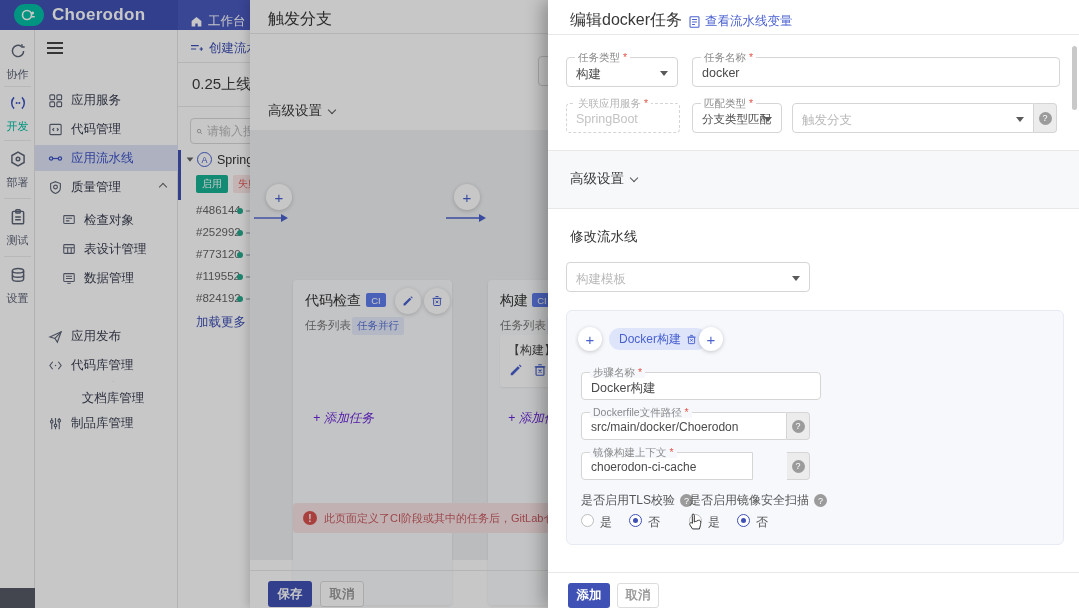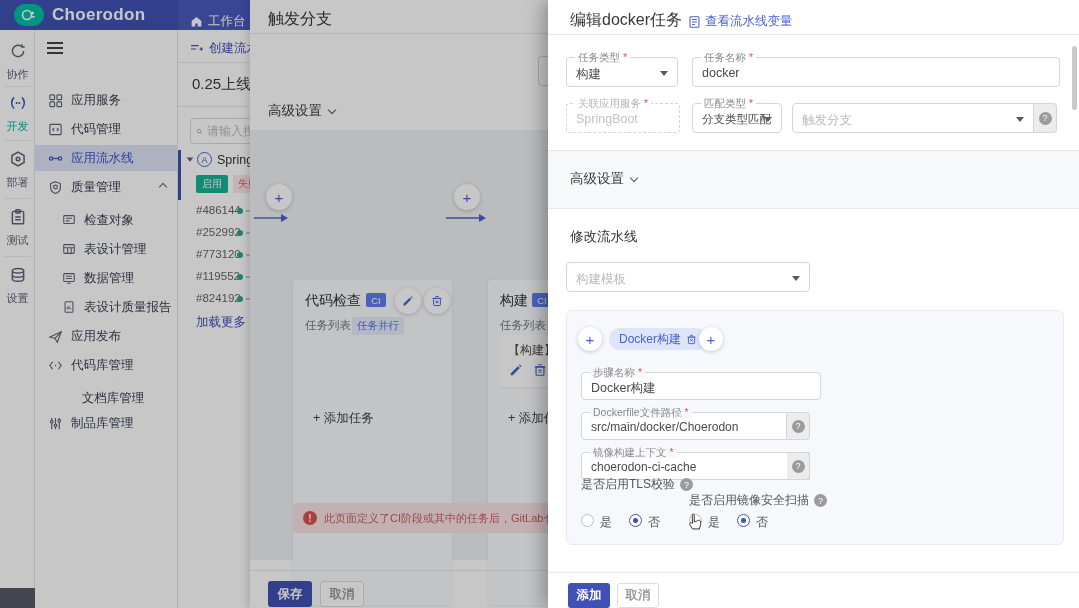--- a/index.html
+++ b/index.html
@@ -55,21 +55,21 @@
   .req{color:#e45649;font-style:normal;}
   .chev-down{display:inline-block;width:6px;height:6px;border-right:1.4px solid #555;border-bottom:1.4px solid #555;transform:rotate(45deg);margin-left:7px;vertical-align:2px;}
   .stage{position:absolute;top:150px;width:159px;height:325px;background:#fafbfd;border-radius:4px;box-shadow:0 1px 3px rgba(0,0,0,.08);}
   .stage-name{position:absolute;left:12px;top:12px;font-size:14px;color:#333;font-weight:500;}
   .ci-chip{position:absolute;top:13px;width:20px;height:14px;background:#5e7dee;color:#fff;font-size:9.5px;border-radius:2px;display:flex;align-items:center;justify-content:center;}
   .circ-btn{position:absolute;width:26px;height:26px;border-radius:50%;background:#fff;box-shadow:0 1px 4px rgba(0,0,0,.18);display:flex;align-items:center;justify-content:center;}
   .tl-label{position:absolute;left:12px;top:38px;font-size:11.5px;color:#777;}
   .par-chip{position:absolute;top:37px;background:#e7ecfb;color:#5872d6;font-size:10.5px;padding:2px 5px;border-radius:2px;white-space:nowrap;}
   .task-card{position:absolute;left:12px;top:55px;width:134px;height:52px;background:#fff;border-radius:3px;box-shadow:0 1px 2px rgba(0,0,0,.06);}
   .task-name{position:absolute;left:8px;top:7px;font-size:12px;color:#4a4a4a;white-space:nowrap;}
-  .add-task{position:absolute;left:20px;top:130px;color:#404040;font-size:12.5px;white-space:nowrap;}
+  .add-task{position:absolute;left:20px;top:130px;color:#6d28d9;font-size:12.5px;white-space:nowrap;font-style:italic;}
   .plus-circ{position:absolute;width:26px;height:26px;border-radius:50%;background:#fff;box-shadow:0 1px 4px rgba(0,0,0,.2);color:#4a61cf;font-size:15px;display:flex;align-items:center;justify-content:center;}
   .warnbar{left:293px;top:503px;width:600px;height:30px;background:#f9e3e5;border-radius:4px;display:flex;align-items:center;gap:7px;padding-left:10px;}
   .warn-ic{width:14px;height:14px;border-radius:50%;background:#d9534f;color:#fff;font-size:10px;font-weight:bold;display:flex;align-items:center;justify-content:center;flex:0 0 14px;}
   .warn-txt{color:#c75b60;font-size:11px;white-space:nowrap;overflow:hidden;}
   .btn{position:absolute;height:26px;border-radius:3px;font-size:12.5px;display:flex;align-items:center;justify-content:center;cursor:pointer;font-weight:bold;}
   .btn.primary{background:#3f51b5;color:#fff;}
   .btn.plain{background:#fff;border:1px solid #dcdcdc;color:#9a9a9a;}
   
   .mask{left:0;top:0;width:1079px;height:608px;background:rgba(0,0,0,.22);z-index:40;}
   .drawer{left:548px;top:0;width:531px;height:608px;background:#fff;z-index:50;box-shadow:-6px 0 16px rgba(0,0,0,.28);}
@@ -209,27 +209,20 @@
         </svg>
       <span>表设计管理</span>
     </div>
     <div class="m-row sub" style="top:235px;">
       <svg width="14" height="14" viewBox="0 0 16 16" fill="none" stroke="#5d6477" stroke-width="1.2">
           <rect x="2" y="3" width="12" height="9" rx="1"></rect>
           <path d="M4.5 6h7M4.5 8.5h7M6 14h4"></path>
         </svg>
       <span>数据管理</span>
     </div>
-    <div class="m-row sub" style="top:264px;">
-      <svg width="14" height="14" viewBox="0 0 16 16" fill="none" stroke="#5d6477" stroke-width="1.2">
-          <rect x="3.5" y="2" width="9" height="12" rx="1"></rect>
-          <path d="M6 10.5V8M8 10.5V6.5M10 10.5V9"></path>
-        </svg>
-      <span>表设计质量报告</span>
-    </div>
     <div class="m-row" style="top:293px;">
       <svg width="15" height="15" viewBox="0 0 16 16" fill="none" stroke="#5d6477" stroke-width="1.2">
           <path d="M2 8.5l12-5.5-4 11-2.6-4z"></path>
           <path d="M7.4 10l6.6-7"></path>
         </svg>
       <span>应用发布</span>
     </div>
     <div class="m-row" style="top:322px;">
       <svg width="15" height="15" viewBox="0 0 16 16" fill="none" stroke="#5d6477" stroke-width="1.2">
           <path d="M5 4L2 8l3 4M11 4l3 4-3 4"></path>
@@ -458,31 +451,31 @@
       <div class="fld" style="left:14px;top:101px;width:206px;height:28px;border-radius:4px 0 0 4px;">
         <span class="lab on-card"><span>Dockerfile文件路径</span> <i class="req">*</i></span>
         <span class="val" style="top:7px;font-size:12px;">src/main/docker/Choerodon</span>
       </div>
       <div class="help-box" style="left:220px;top:101px;height:28px;">
           <div class="qmark">
             <span>?</span>
           </div>
         </div>
 
-      <div class="fld" style="left:14px;top:141px;width:229px;height:28px;border-radius:4px 0 0 4px;">
+      <div class="fld" style="left:14px;top:141px;width:172px;height:28px;border-radius:4px 0 0 4px;">
         <span class="lab on-card"><span>镜像构建上下文</span> <i class="req">*</i></span>
         <span class="val" style="top:7px;font-size:12px;">choerodon-ci-cache</span>
       </div>
       <div class="help-box" style="left:220px;top:141px;height:28px;">
           <div class="qmark">
             <span>?</span>
           </div>
         </div>
 
-      <div class="glabel" style="left:14px;top:165px;align-items:center;">
+      <div class="glabel" style="left:14px;top:181px;align-items:center;">
         <span>是否启用TLS校验</span>
           <div class="qmark">
             <span>?</span>
           </div>
       </div>
       <div class="glabel" style="left:122px;top:181px;">
         <span>是否启用镜像安全扫描</span>
           <div class="qmark">
             <span>?</span>
           </div>

